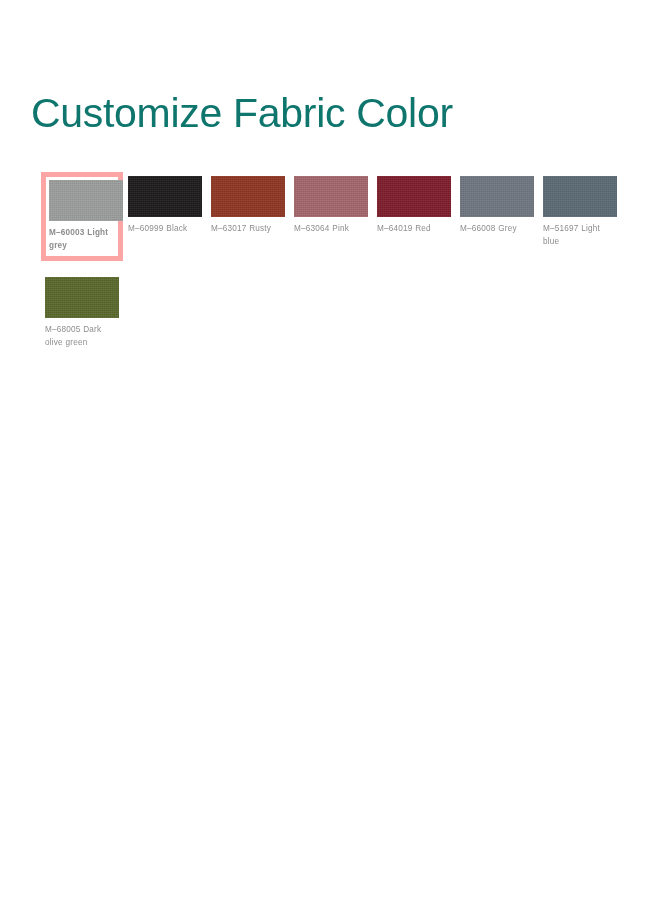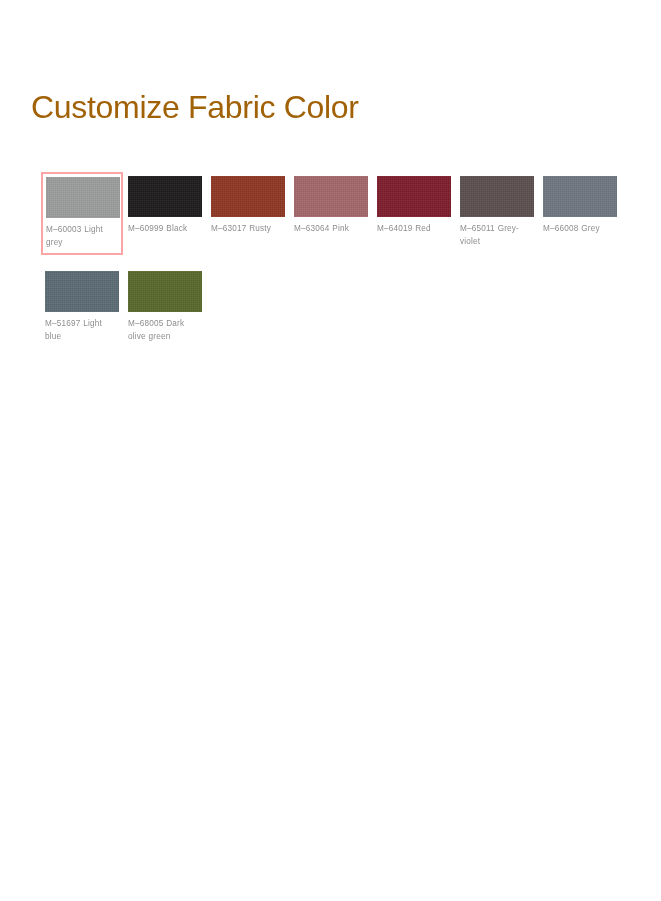--- a/index.html
+++ b/index.html
@@ -23,24 +23,24 @@
     height: 901px;
     overflow: hidden;
     background: #ffffff;
   }
 
   
   .page-title {
     position: absolute;
     left: 31px;
     top: 60px;
-    font-size: 32px;
+    font-size: 41px;
     line-height: 52px;
     font-weight: 400;
-    color: #a16207;
+    color: #0f766e;
     letter-spacing: -0.3px;
     white-space: nowrap;
   }
 
   
   .swatch-grid {
     position: absolute;
     left: 41px;
     top: 172px;
     width: 590px;
@@ -52,21 +52,22 @@
   }
 
   .swatch-cell {
     width: 82px;
     box-sizing: border-box;
     padding: 3px 3px 4px 3px;
     border: 1px solid transparent;
     cursor: pointer;
   }
   .swatch-cell.selected {
-    border: 2px solid #fca5a5;
+    border: 5px solid #fca5a5;
+    font-weight: bold;
   }
 
   .swatch-chip {
     width: 74px;
     height: 41px;
     display: block;
     position: relative;
     overflow: hidden;
   }
   
@@ -112,24 +113,20 @@
       </div>
       <div class="swatch-cell">
         <span class="swatch-chip" style="background-color: rgb(163, 102, 106);"></span>
         <span class="swatch-label">M–63064 Pink</span>
       </div>
       <div class="swatch-cell">
         <span class="swatch-chip" style="background-color: rgb(125, 28, 43);"></span>
         <span class="swatch-label">M–64019 Red</span>
       </div>
       <div class="swatch-cell">
-        <span class="swatch-chip" style="background-color: rgb(91, 78, 78);"></span>
-        <span class="swatch-label">M–65011 Grey-violet</span>
-      </div>
-      <div class="swatch-cell">
         <span class="swatch-chip" style="background-color: rgb(110, 117, 127);"></span>
         <span class="swatch-label">M–66008 Grey</span>
       </div>
       <div class="swatch-cell">
         <span class="swatch-chip" style="background-color: rgb(90, 107, 115);"></span>
         <span class="swatch-label">M–51697 Light blue</span>
       </div>
       <div class="swatch-cell">
         <span class="swatch-chip" style="background-color: rgb(88, 104, 42);"></span>
         <span class="swatch-label">M–68005 Dark olive green</span>

